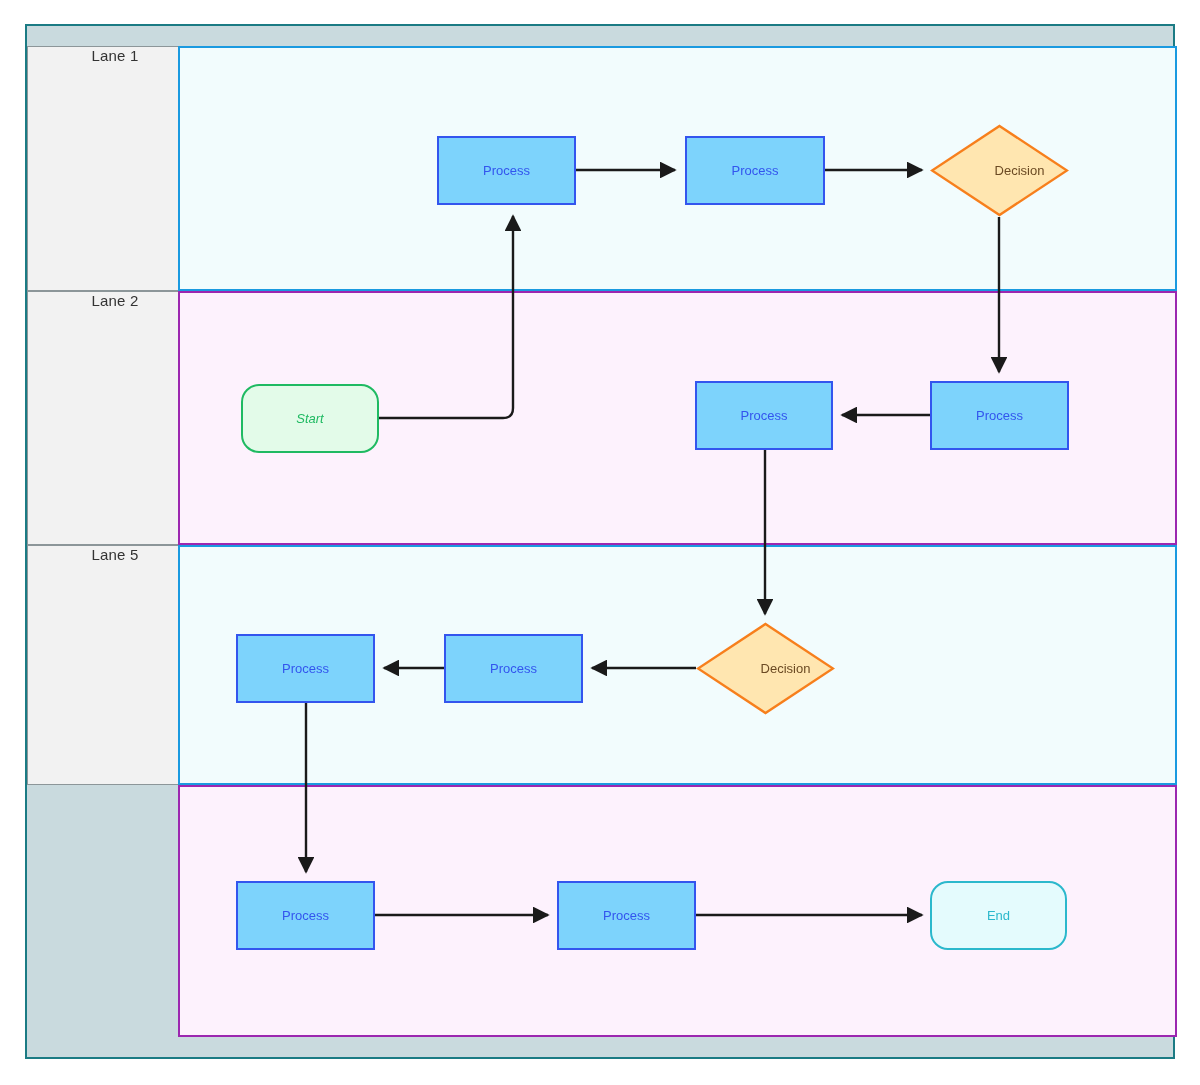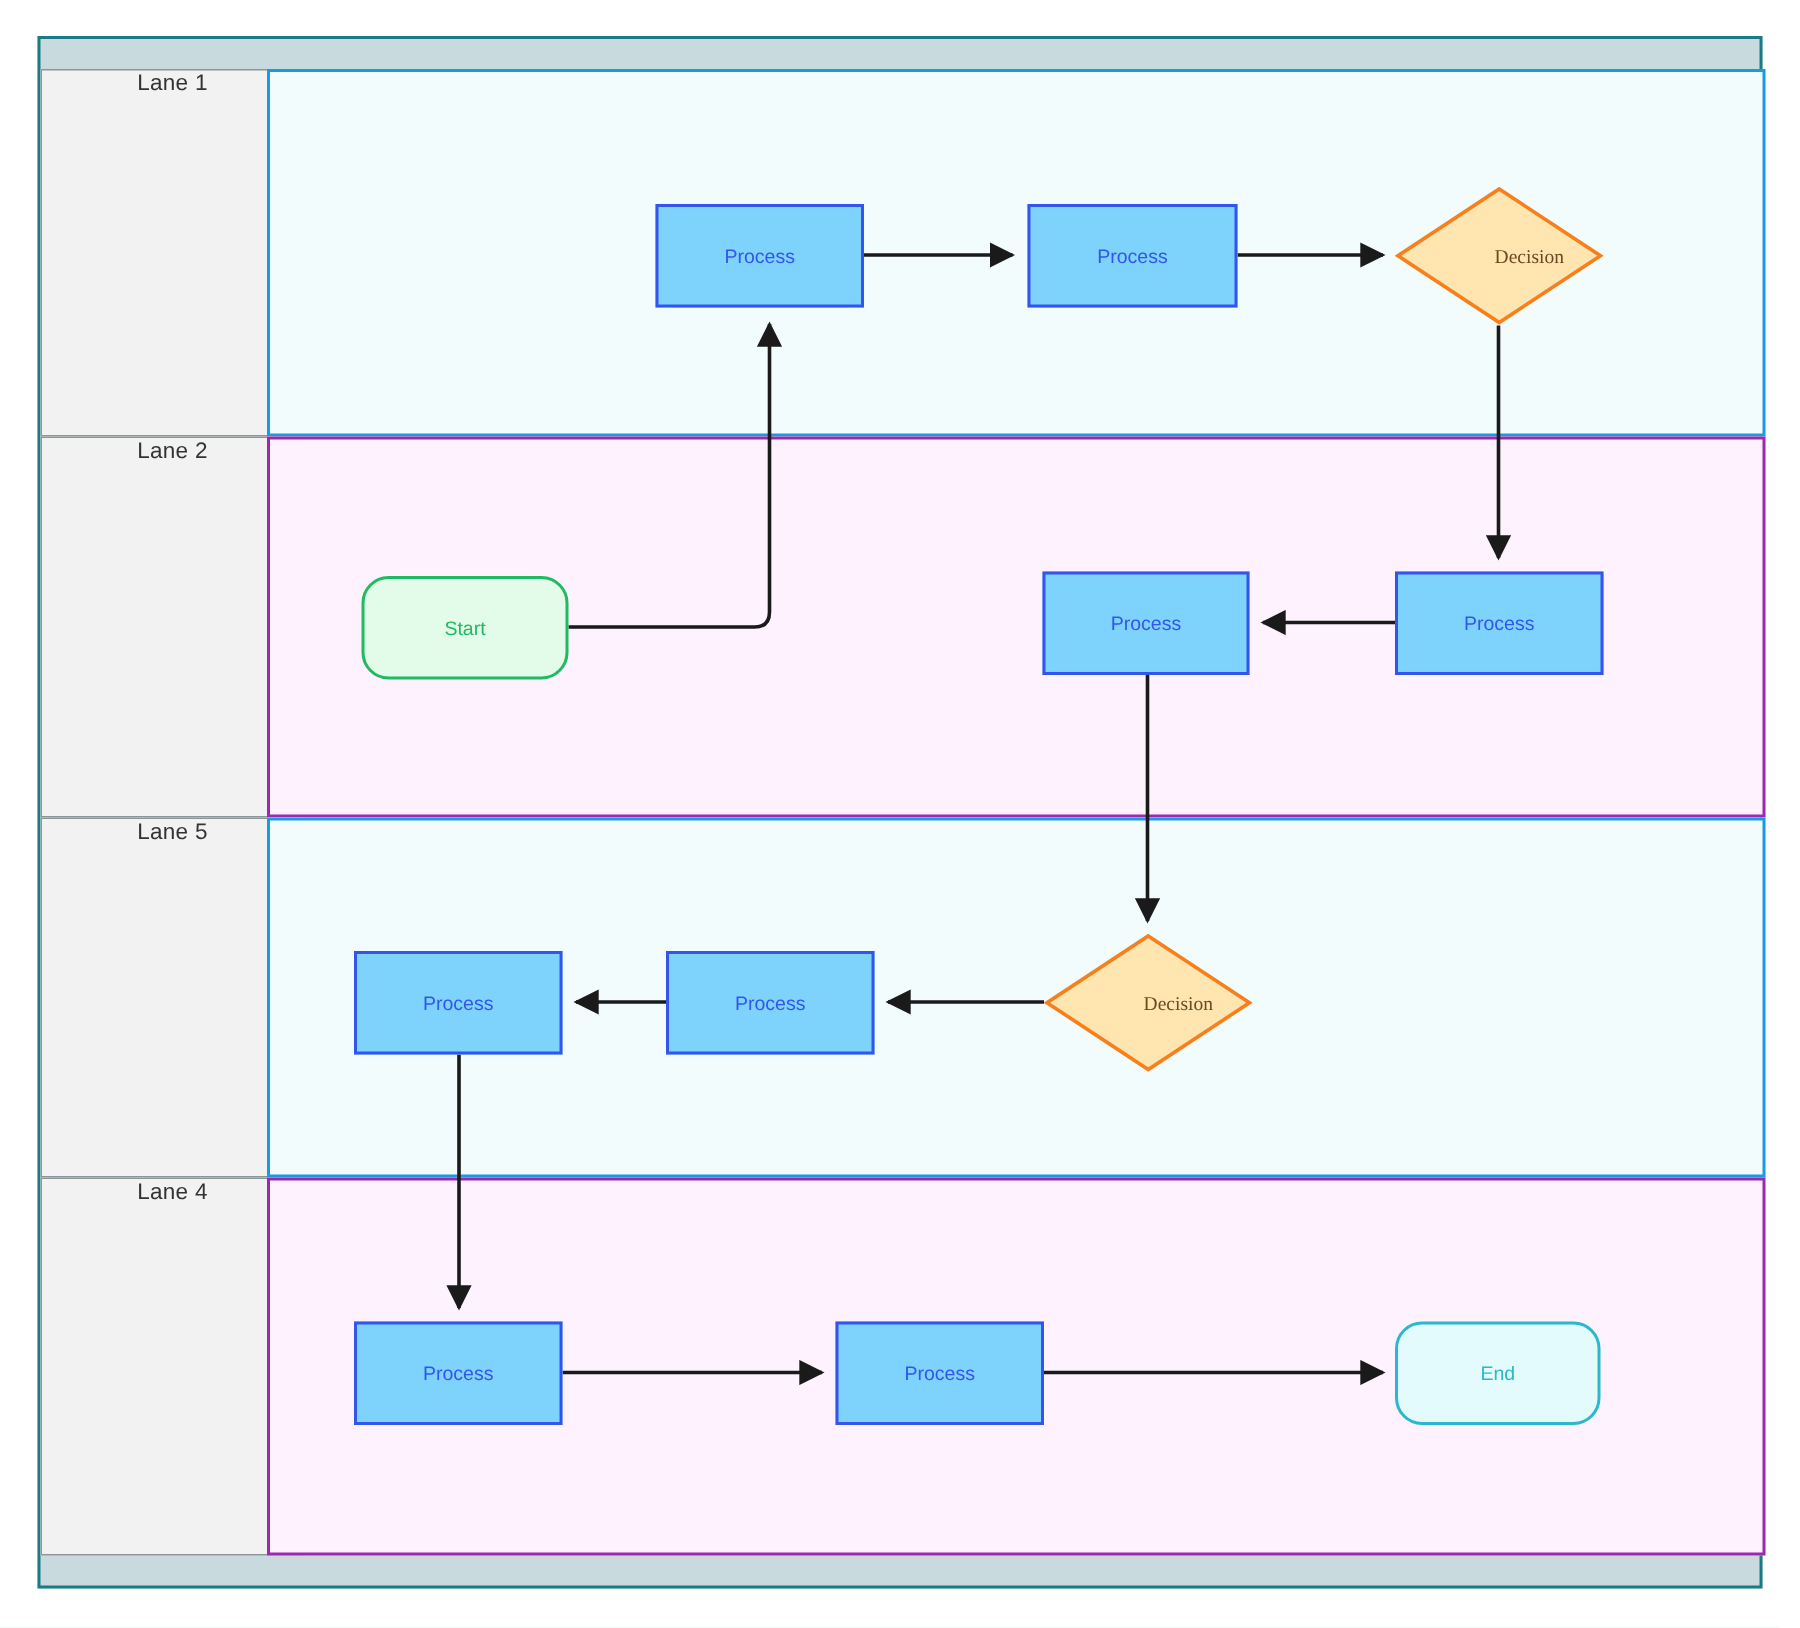--- a/index.html
+++ b/index.html
@@ -104,21 +104,21 @@
     align-items: center;
     justify-content: center;
   }
   .decision-wrap svg {
     position: absolute;
     left: 0;
     top: 0;
   }
   .decision-label {
     position: relative;
-    font-family: Liberation Serif, serif;
+    font-family: Liberation Sans, sans-serif;
     font-size: 13px;
     color: #6b4a23;
     padding-left: 40px;
   }
 </style>
 </head>
 <body>
 
 <div id="canvas">
 
@@ -139,23 +139,20 @@
   </div>
 
   <div class="lane" style="left:27px; top:545px; width:1150px; height:240px;">
     <div class="lane-label-cell">
       <span class="lane-label-text">Lane 5</span>
     </div>
     <div class="lane-body blue"></div>
   </div>
 
   <div class="lane" style="left:27px; top:785px; width:1150px; height:252px;">
-    <div class="lane-label-cell">
-      <span class="lane-label-text">Lane 4</span>
-    </div>
     <div class="lane-body purple"></div>
   </div>
 
   <svg id="wires" viewBox="0 0 1200 1085">
     <defs>
       <marker id="arrow" viewBox="0 0 10 10" refX="9" refY="5" markerWidth="7" markerHeight="7" orient="auto-start-reverse">
         <path d="M 0 0 L 10 5 L 0 10 z" fill="#1a1a1a"></path>
       </marker>
     </defs>
 
@@ -190,21 +187,21 @@
     <span>Process</span>
   </div>
 
   <div class="decision-wrap" style="left:930px; top:124px; width:139px; height:93px;">
     <svg width="139" height="93" viewBox="0 0 139 93">
       <polygon points="69.5,2 137,46.5 69.5,91 2,46.5" fill="#ffe6b0" stroke="#f77f1c" stroke-width="2.4"></polygon>
     </svg>
     <span class="decision-label">Decision</span>
   </div>
 
-  <div class="node terminator-start" style="left:241px; top:384px; width:138px; height:69px;">
+  <div class="node terminator-start" style="left:241px; top:384px; width:138px; height:69px;font-style:italic;">
     <span>Start</span>
   </div>
 
   <div class="node process" style="left:695px; top:381px; width:138px; height:69px;">
     <span>Process</span>
   </div>
 
   <div class="node process" style="left:930px; top:381px; width:139px; height:69px;">
     <span>Process</span>
   </div>

